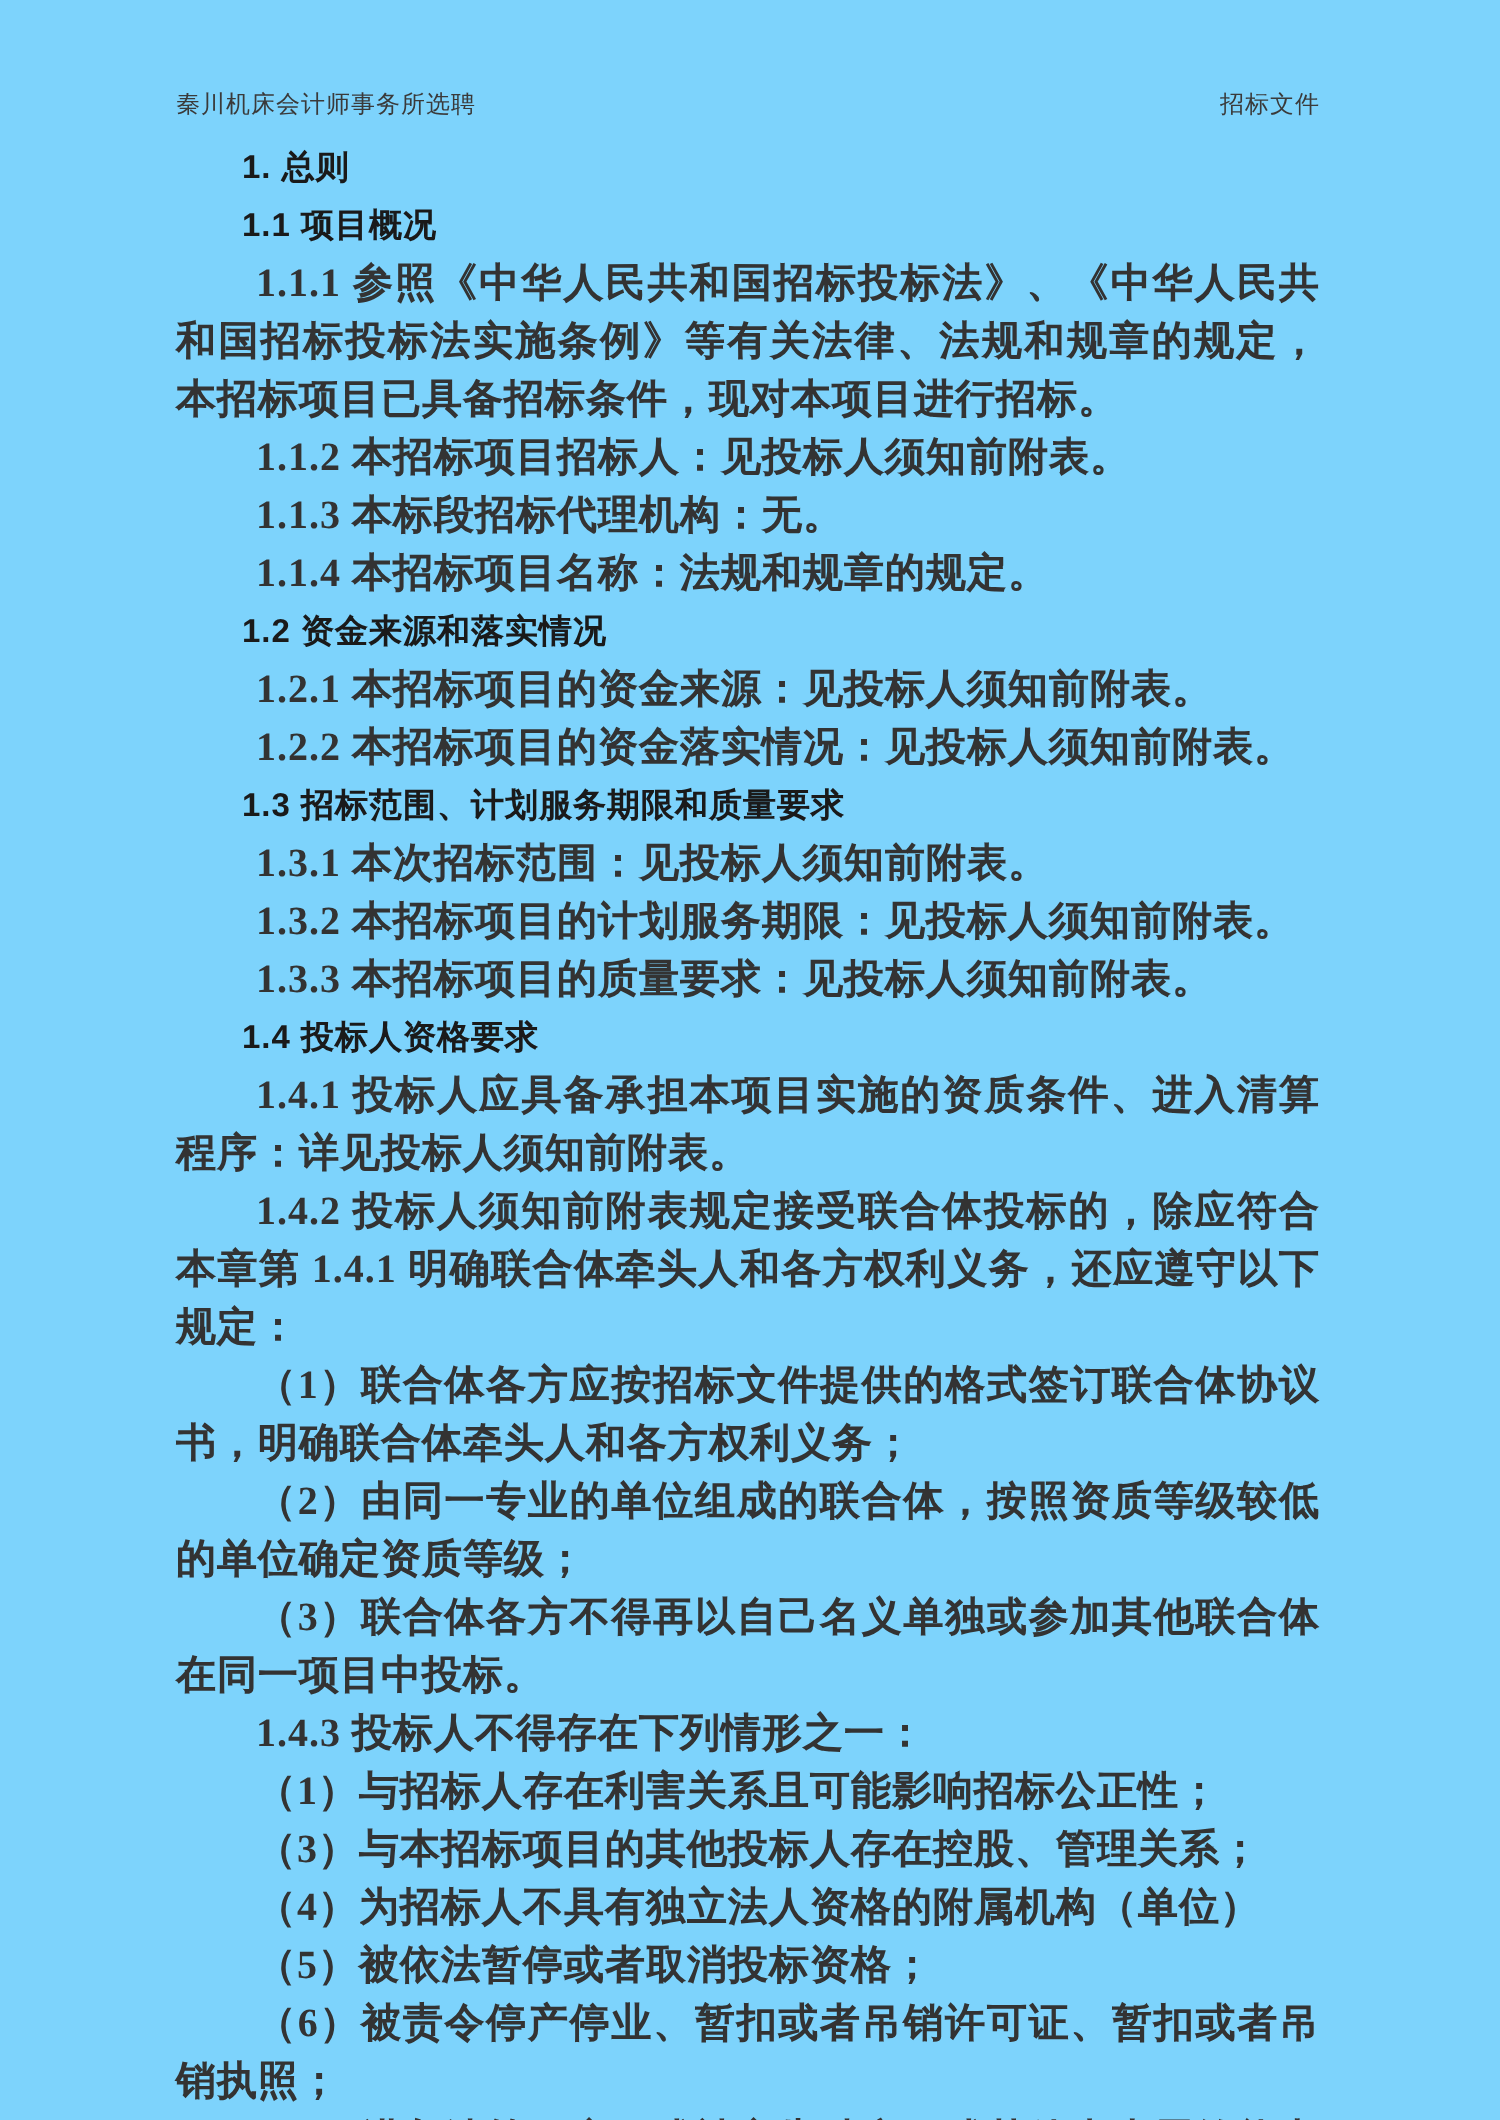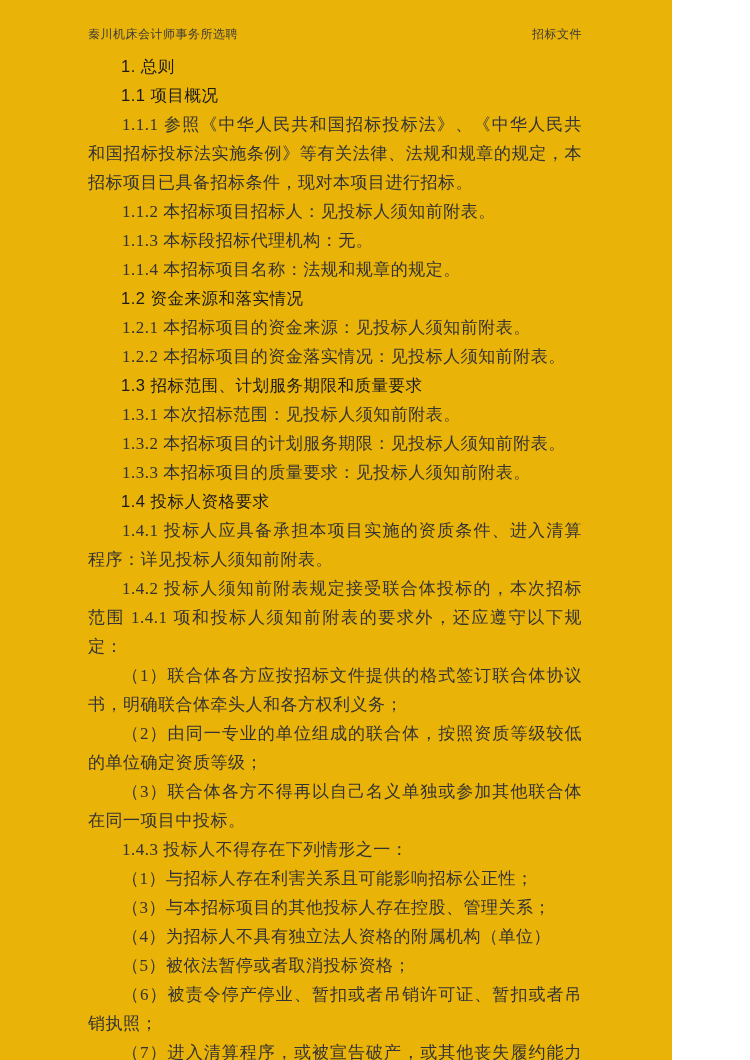--- a/index.html
+++ b/index.html
@@ -9,24 +9,24 @@
   }
   body {
     width: 750px;
     height: 1060px;
     overflow: hidden;
     font-family: "Liberation Serif", "DejaVu Serif", serif;
     color: #333333;
   }
   .page {
     box-sizing: border-box;
-    width: 672px;
+    width: 750px;
     height: 1060px;
-    padding: 26px 90px 0 88px;
-    background: #eab308;
+    padding: 44px 90px 0 88px;
+    background: #7dd3fc;
     position: relative;
   }
   .page-header {
     display: flex;
     justify-content: space-between;
     align-items: baseline;
     font-size: 12px;
     line-height: 16px;
     color: #3a3a3a;
     letter-spacing: 0.5px;
@@ -37,28 +37,28 @@
     line-height: 29px;
     text-align: justify;
     letter-spacing: 0.5px;
   }
   .doc-content p,
   .doc-content h1,
   .doc-content h2 {
     margin: 0;
     padding: 0;
     text-indent: 2em;
-    font-weight: normal;
-    font-size: 17px;
+    font-weight: bold;
+    font-size: 20px;
     line-height: 29px;
   }
   .doc-content h1,
   .doc-content h2 {
     font-family: "Liberation Sans", "DejaVu Sans", sans-serif;
-    font-weight: normal;
+    font-weight: bold;
     color: #1a1a1a;
     font-size: 16.5px;
   }
 </style>
 </head>
 <body>
 
 <div class="page">
   <div class="page-header">
     <span>秦川机床会计师事务所选聘</span>
@@ -74,21 +74,21 @@
       <p>1.1.4 本招标项目名称：法规和规章的规定。</p>
       <h2>1.2 资金来源和落实情况</h2>
       <p>1.2.1 本招标项目的资金来源：见投标人须知前附表。</p>
       <p>1.2.2 本招标项目的资金落实情况：见投标人须知前附表。</p>
       <h2>1.3 招标范围、计划服务期限和质量要求</h2>
       <p>1.3.1 本次招标范围：见投标人须知前附表。</p>
       <p>1.3.2 本招标项目的计划服务期限：见投标人须知前附表。</p>
       <p>1.3.3 本招标项目的质量要求：见投标人须知前附表。</p>
       <h2>1.4 投标人资格要求</h2>
       <p>1.4.1 投标人应具备承担本项目实施的资质条件、进入清算程序：详见投标人须知前附表。</p>
-      <p>1.4.2 投标人须知前附表规定接受联合体投标的，本次招标范围 1.4.1 项和投标人须知前附表的要求外，还应遵守以下规定：</p>
+      <p>1.4.2 投标人须知前附表规定接受联合体投标的，除应符合本章第 1.4.1 明确联合体牵头人和各方权利义务，还应遵守以下规定：</p>
       <p>（1）联合体各方应按招标文件提供的格式签订联合体协议书，明确联合体牵头人和各方权利义务；</p>
       <p>（2）由同一专业的单位组成的联合体，按照资质等级较低的单位确定资质等级；</p>
       <p>（3）联合体各方不得再以自己名义单独或参加其他联合体在同一项目中投标。</p>
       <p>1.4.3 投标人不得存在下列情形之一：</p>
       <p>（1）与招标人存在利害关系且可能影响招标公正性；</p>
       <p>（3）与本招标项目的其他投标人存在控股、管理关系；</p>
       <p>（4）为招标人不具有独立法人资格的附属机构（单位）</p>
       <p>（5）被依法暂停或者取消投标资格；</p>
       <p>（6）被责令停产停业、暂扣或者吊销许可证、暂扣或者吊销执照；</p>
       <p>（7）进入清算程序，或被宣告破产，或其他丧失履约能力的情形；</p>

